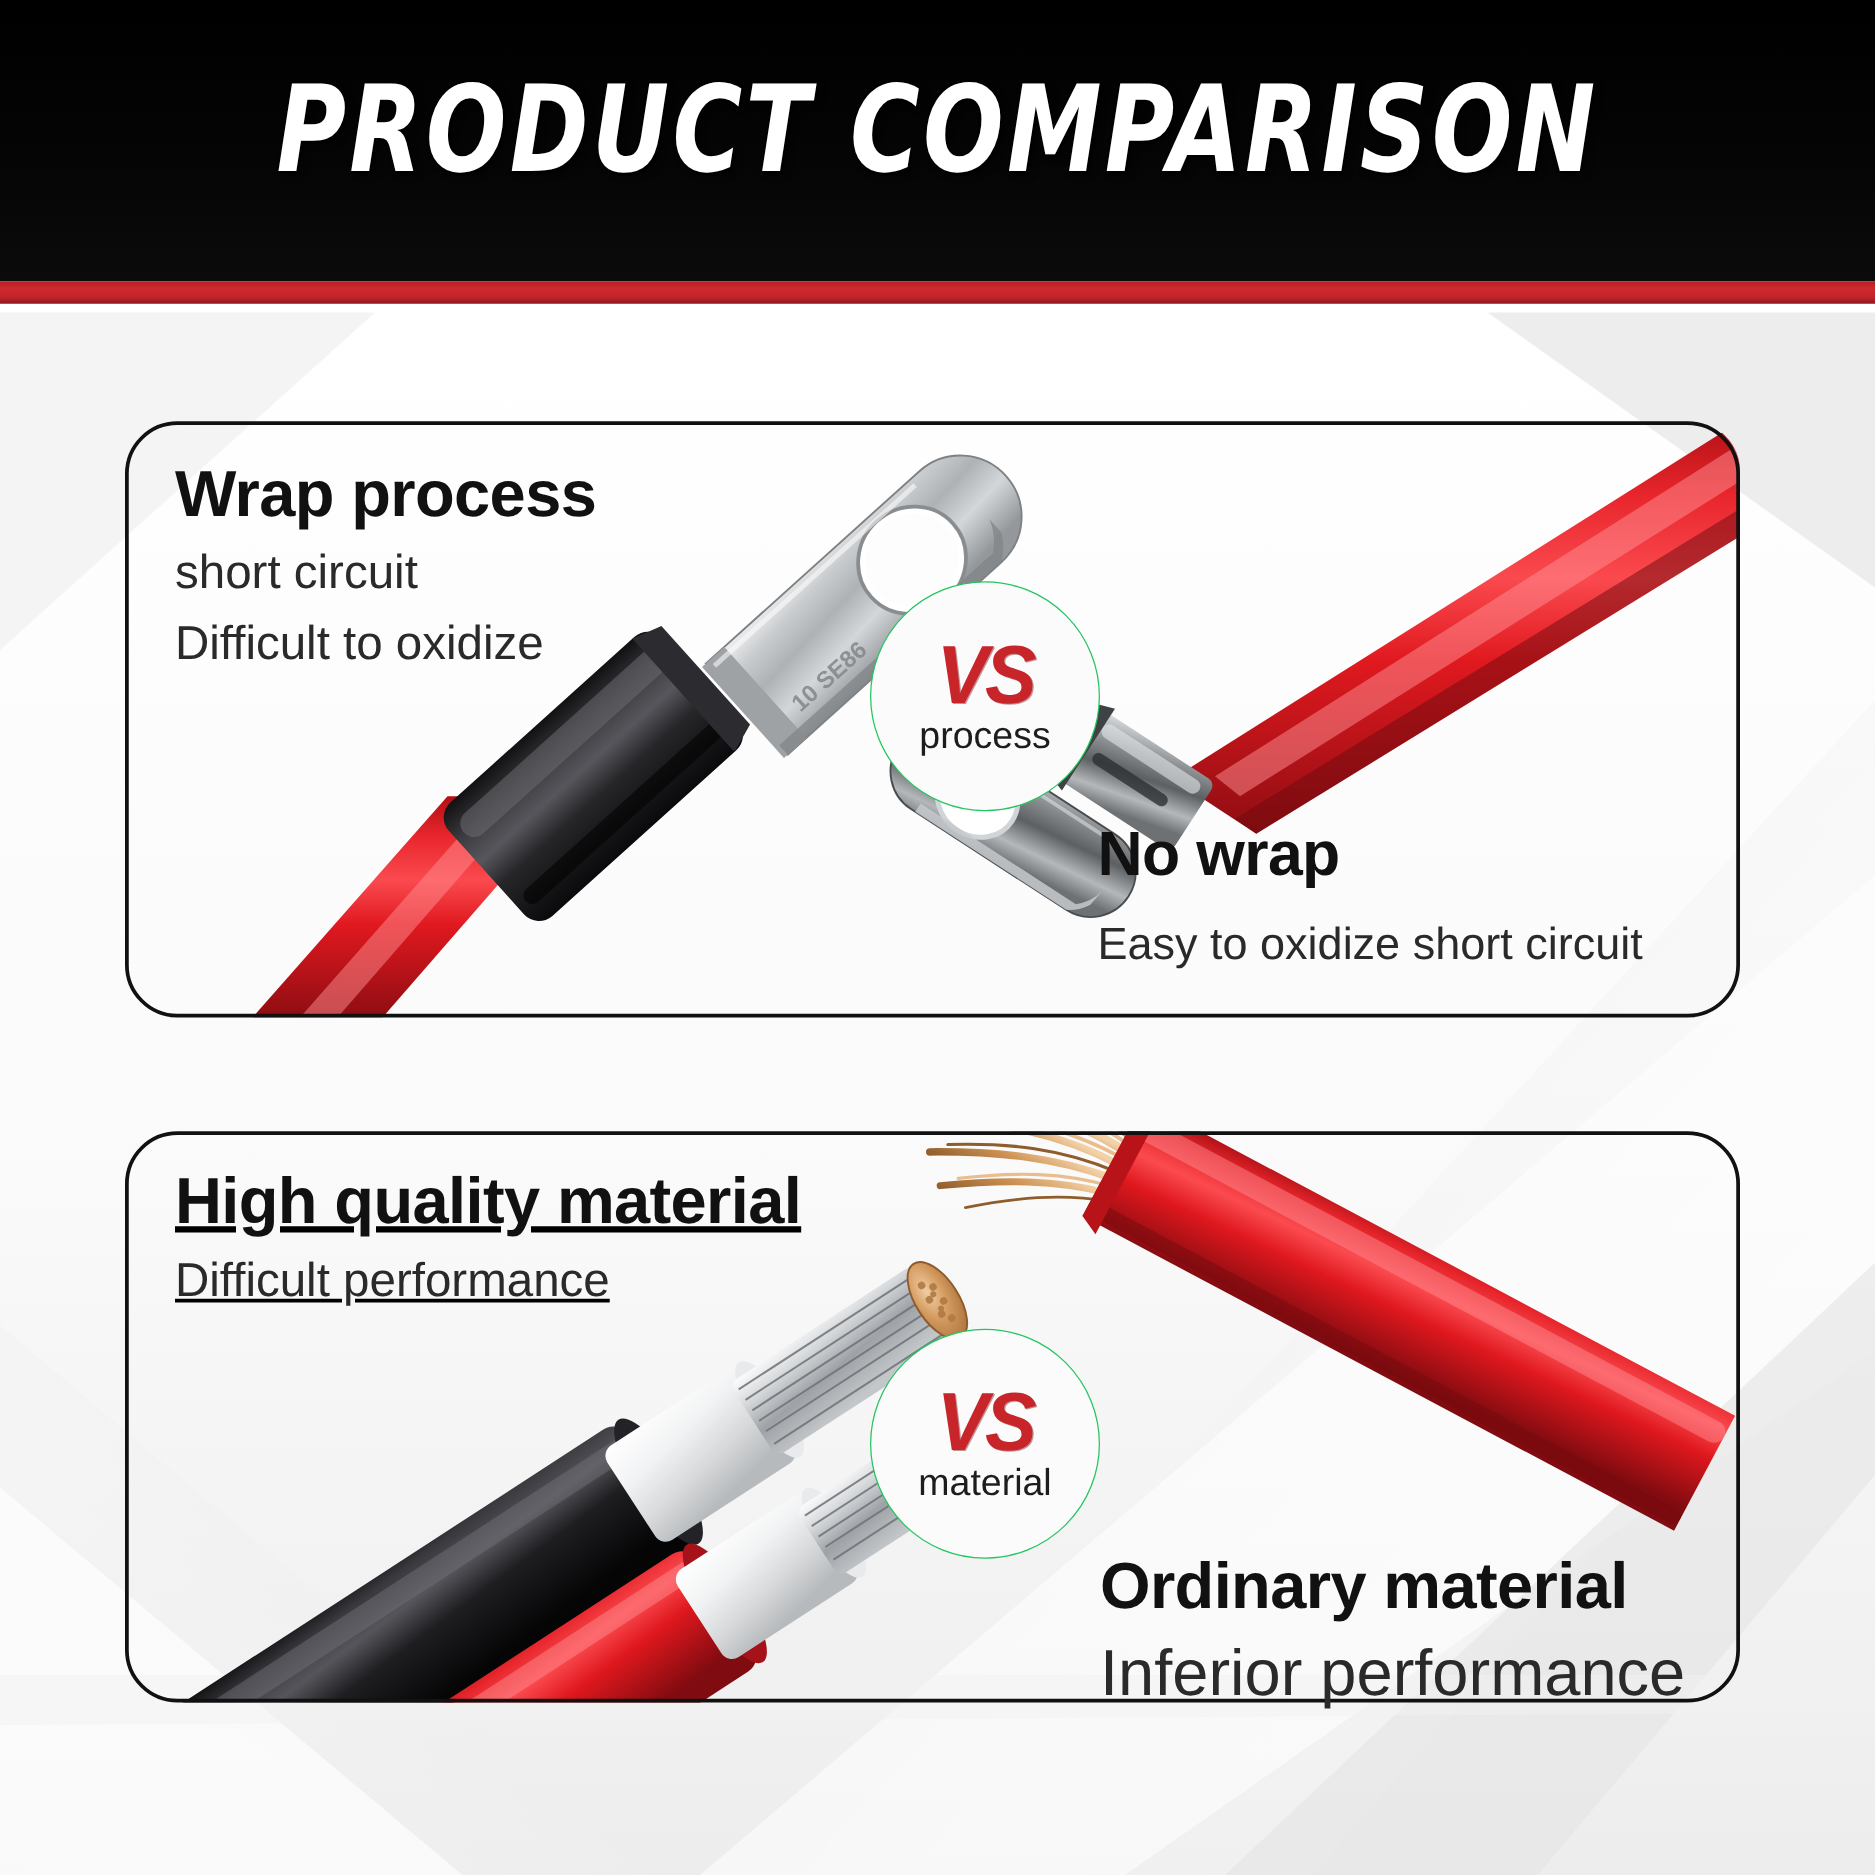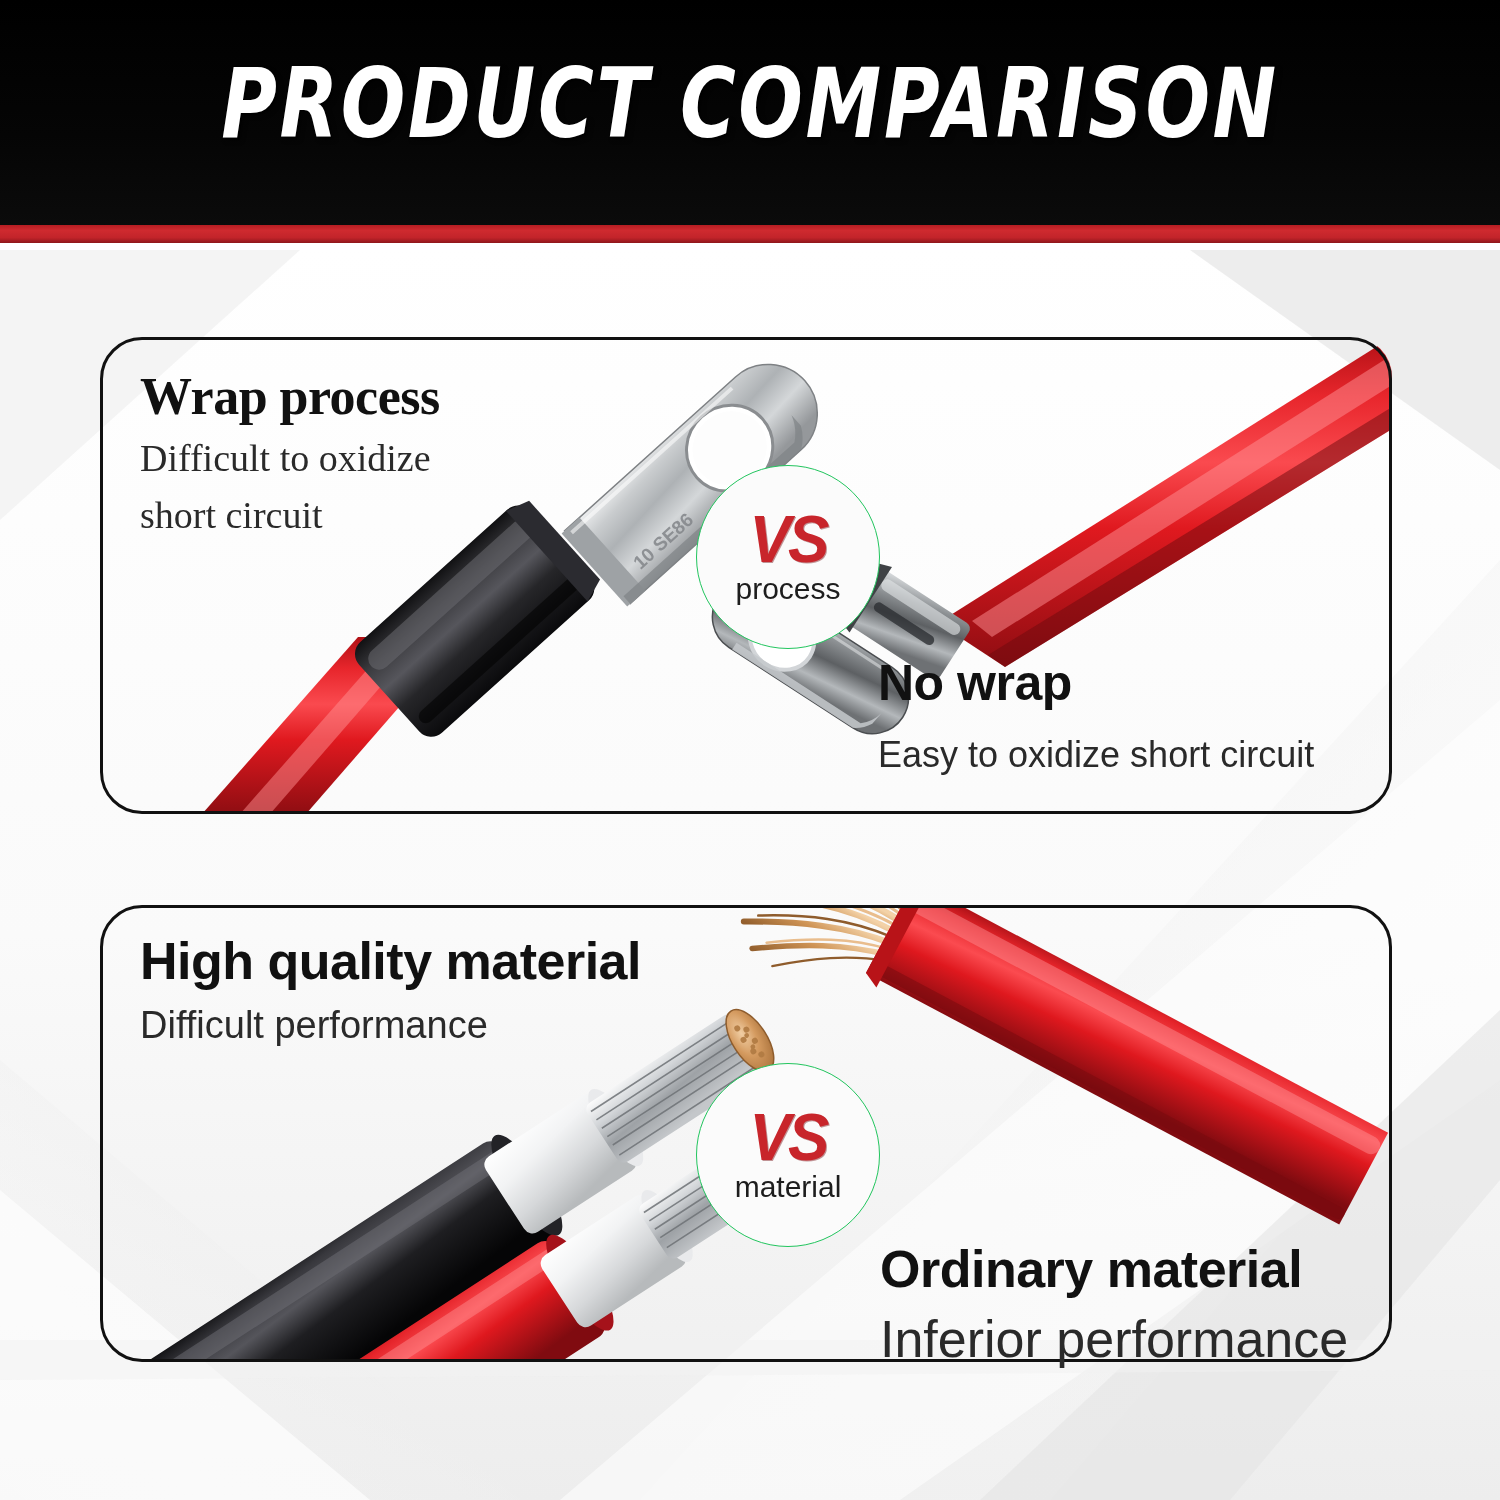--- a/index.html
+++ b/index.html
@@ -72,29 +72,29 @@
     line-height:1.02;
     white-space:nowrap;
   }
   .sub-line {
     color:#2a2a2a;
     font-weight:normal;
     line-height:1.12;
     white-space:nowrap;
   }
 
-  #p1-left  { left:140px; top:370px;font-family:Liberation Serif, serif; }
+  #p1-left  { left:140px; top:370px; }
   #p1-left .head-line { font-size:52px; }
   #p1-left .sub-line  { font-size:38px; margin-top:14px; }
 
   #p1-right { left:878px; top:658px; }
   #p1-right .head-line { font-size:50px; }
   #p1-right .sub-line  { font-size:36px; margin-top:26px; }
 
-  #p2-left  { left:140px; top:935px; }
+  #p2-left  { left:140px; top:935px;text-decoration:underline; }
   #p2-left .head-line { font-size:52px; }
   #p2-left .sub-line  { font-size:38px; margin-top:16px; }
 
   #p2-right { left:880px; top:1243px; }
   #p2-right .head-line { font-size:52px; }
   #p2-right .sub-line  { font-size:52px; margin-top:14px; }
 
   
   .vs-badge {
     position:absolute;
@@ -403,22 +403,22 @@
 
   <g>
     <path d="M190,1119 L302,1119 L262,1257 L150,1257 Z" fill="url(#spillBlk)" opacity="0"></path>
   </g>
 </svg>
 
 <div class="panel" id="panel-1"></div>
 
 <div class="txt-block" id="p1-left">
   <div class="head-line">Wrap process</div>
+  <div class="sub-line">short circuit</div>
   <div class="sub-line">Difficult to oxidize</div>
-  <div class="sub-line">short circuit</div>
 </div>
 
 <div class="txt-block" id="p1-right">
   <div class="head-line">No wrap</div>
   <div class="sub-line">Easy to oxidize short circuit</div>
 </div>
 
 <div class="vs-badge" id="vs-1">
   <div class="vs-mark">VS</div>
   <div class="vs-sub">process</div>

